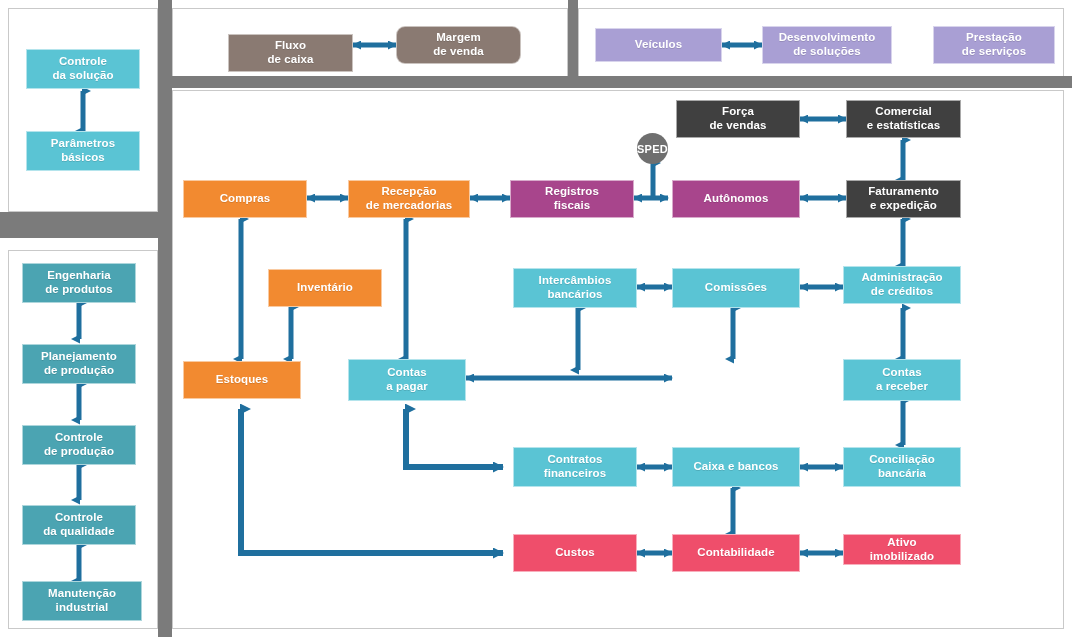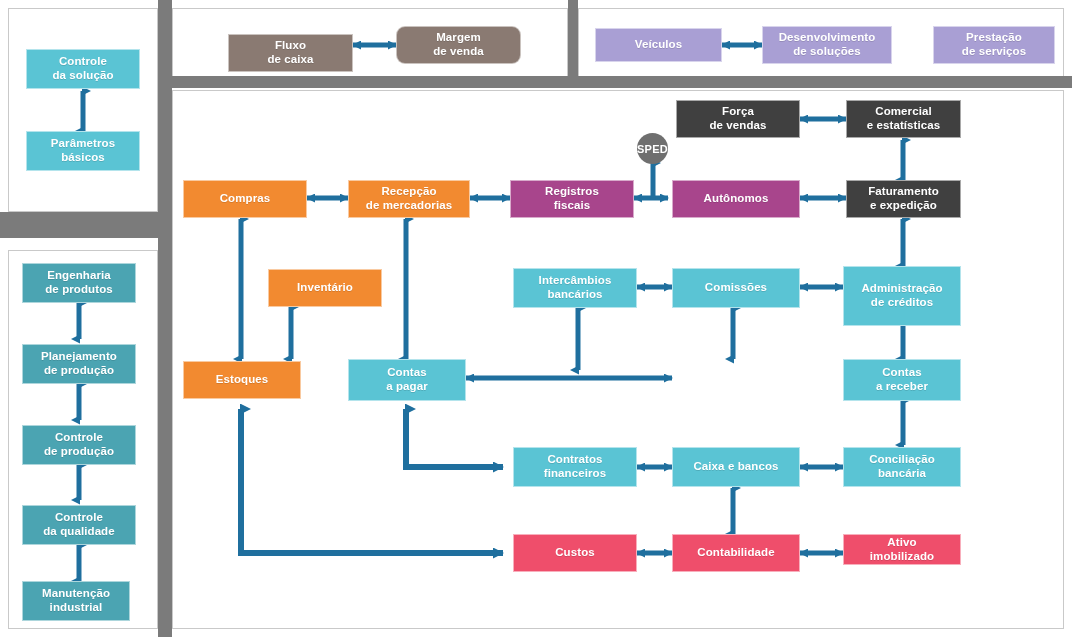--- a/index.html
+++ b/index.html
@@ -163,21 +163,21 @@
     <span>de produção</span></span>
   </div>
   <div class="node c-teal" style="left:22px;top:425px;width:114px;height:40px;">
     <span><span>Controle</span><br>
     <span>de produção</span></span>
   </div>
   <div class="node c-teal" style="left:22px;top:505px;width:114px;height:40px;">
     <span><span>Controle</span><br>
     <span>da qualidade</span></span>
   </div>
-  <div class="node c-teal" style="left:22px;top:581px;width:108px;height:40px;">
+  <div class="node c-teal" style="left:22px;top:581px;width:120px;height:40px;">
     <span><span>Manutenção</span><br>
     <span>industrial</span></span>
   </div>
 
   <div class="node c-brown" style="left:228px;top:26px;width:125px;height:38px;margin-top:8px;">
     <span><span>Fluxo</span><br>
     <span>de caixa</span></span>
   </div>
   <div class="node c-brown" style="left:396px;top:26px;width:125px;height:38px;border-radius:9px;">
     <span><span>Margem</span><br>
@@ -231,21 +231,21 @@
   <div class="node c-orange" style="left:268px;top:269px;width:114px;height:38px;">
     <span>Inventário</span>
   </div>
   <div class="node c-cyan" style="left:513px;top:268px;width:124px;height:40px;">
     <span><span>Intercâmbios</span><br>
     <span>bancários</span></span>
   </div>
   <div class="node c-cyan" style="left:672px;top:268px;width:128px;height:40px;">
     <span>Comissões</span>
   </div>
-  <div class="node c-cyan" style="left:843px;top:266px;width:118px;height:60px;">
+  <div class="node c-cyan" style="left:843px;top:266px;width:118px;height:38px;">
     <span><span>Administração</span><br>
     <span>de créditos</span></span>
   </div>
 
   <div class="node c-orange" style="left:183px;top:361px;width:118px;height:38px;">
     <span>Estoques</span>
   </div>
   <div class="node c-cyan" style="left:348px;top:359px;width:118px;height:42px;">
     <span><span>Contas</span><br>
     <span>a pagar</span></span>

